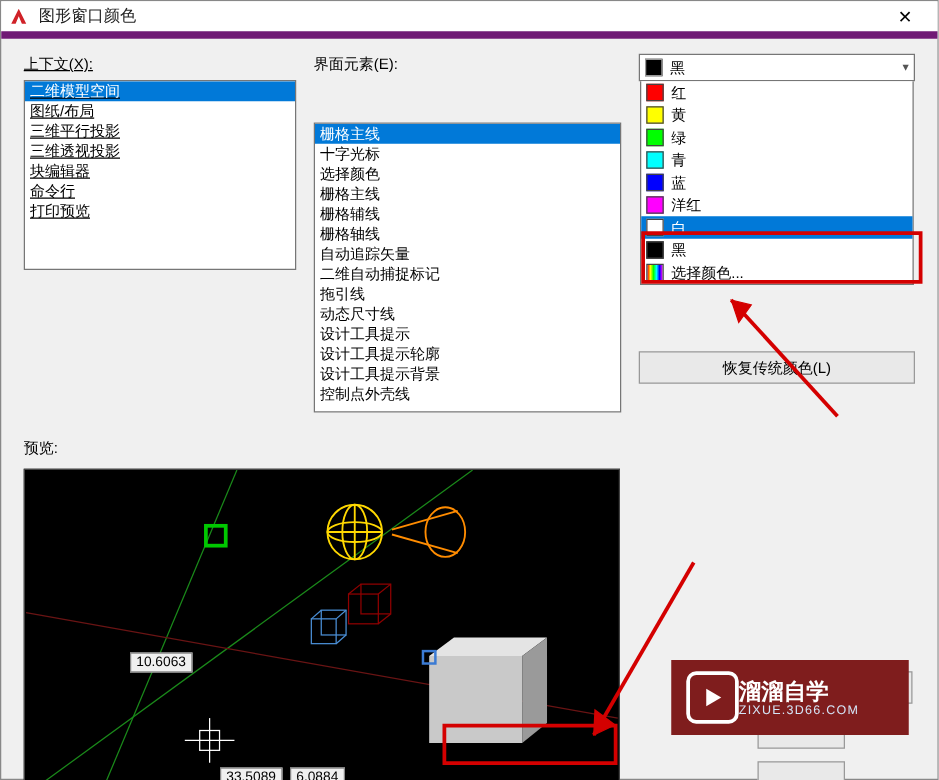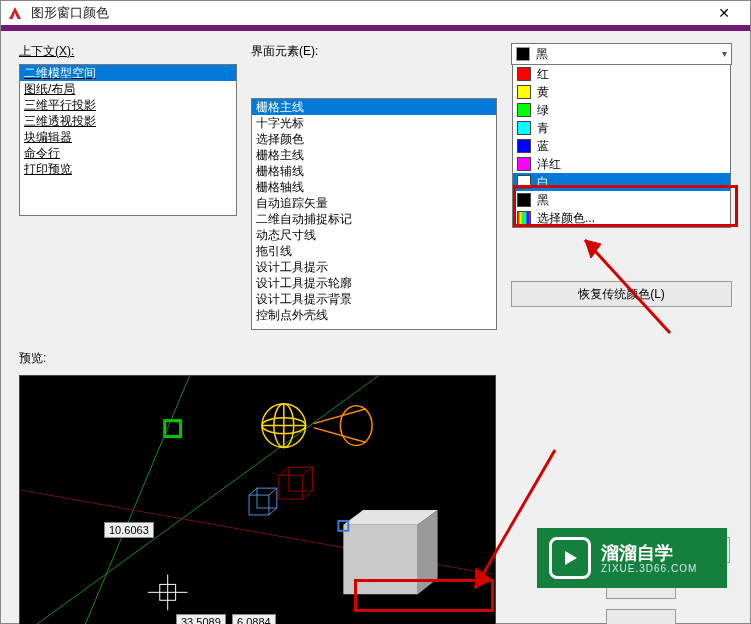--- a/index.html
+++ b/index.html
@@ -162,27 +162,26 @@
     position: absolute;
     stroke: #d40000;
     fill: #d40000;
     z-index: 9;
   }
   .badge-logo {
     position: absolute;
     right: 24px;
     bottom: 36px;
     width: 190px; height: 60px;
-    background: #15803d;
+    background: #7f1d1d;
     color: #fff;
     display: flex;
     align-items: center;
     padding-left: 12px;
     z-index: 8;
-    gap: 10px;
   }
   .badge-logo .play {
     width: 42px; height: 42px;
     border: 3px solid #fff;
     border-radius: 8px;
     display: flex; align-items: center; justify-content: center;
   }
   .badge-logo .txt-big { font-size: 18px; font-weight: bold; line-height: 20px;}
   .badge-logo .txt-small { font-size: 10px; letter-spacing: 1px; color:#d5e5f7;}
   .coord-box {
@@ -235,22 +234,22 @@
         <div class="label">界面元素(E):</div>
         <div class="listbox" id="elements-list">
             <div class="item selected">栅格主线</div>
             <div class="item">十字光标</div>
             <div class="item">选择颜色</div>
             <div class="item">栅格主线</div>
             <div class="item">栅格辅线</div>
             <div class="item">栅格轴线</div>
             <div class="item">自动追踪矢量</div>
             <div class="item">二维自动捕捉标记</div>
+            <div class="item">拖引线</div>
             <div class="item">动态尺寸线</div>
-            <div class="item">拖引线</div>
             <div class="item">设计工具提示</div>
             <div class="item">设计工具提示轮廓</div>
             <div class="item">设计工具提示背景</div>
             <div class="item">控制点外壳线</div>
           </div>
       </div>
 
       <div class="col col3">
         <div class="color-select">
           <span class="color-swatch-inline" id="cur-swatch" style="background: rgb(0, 0, 0);"></span>

